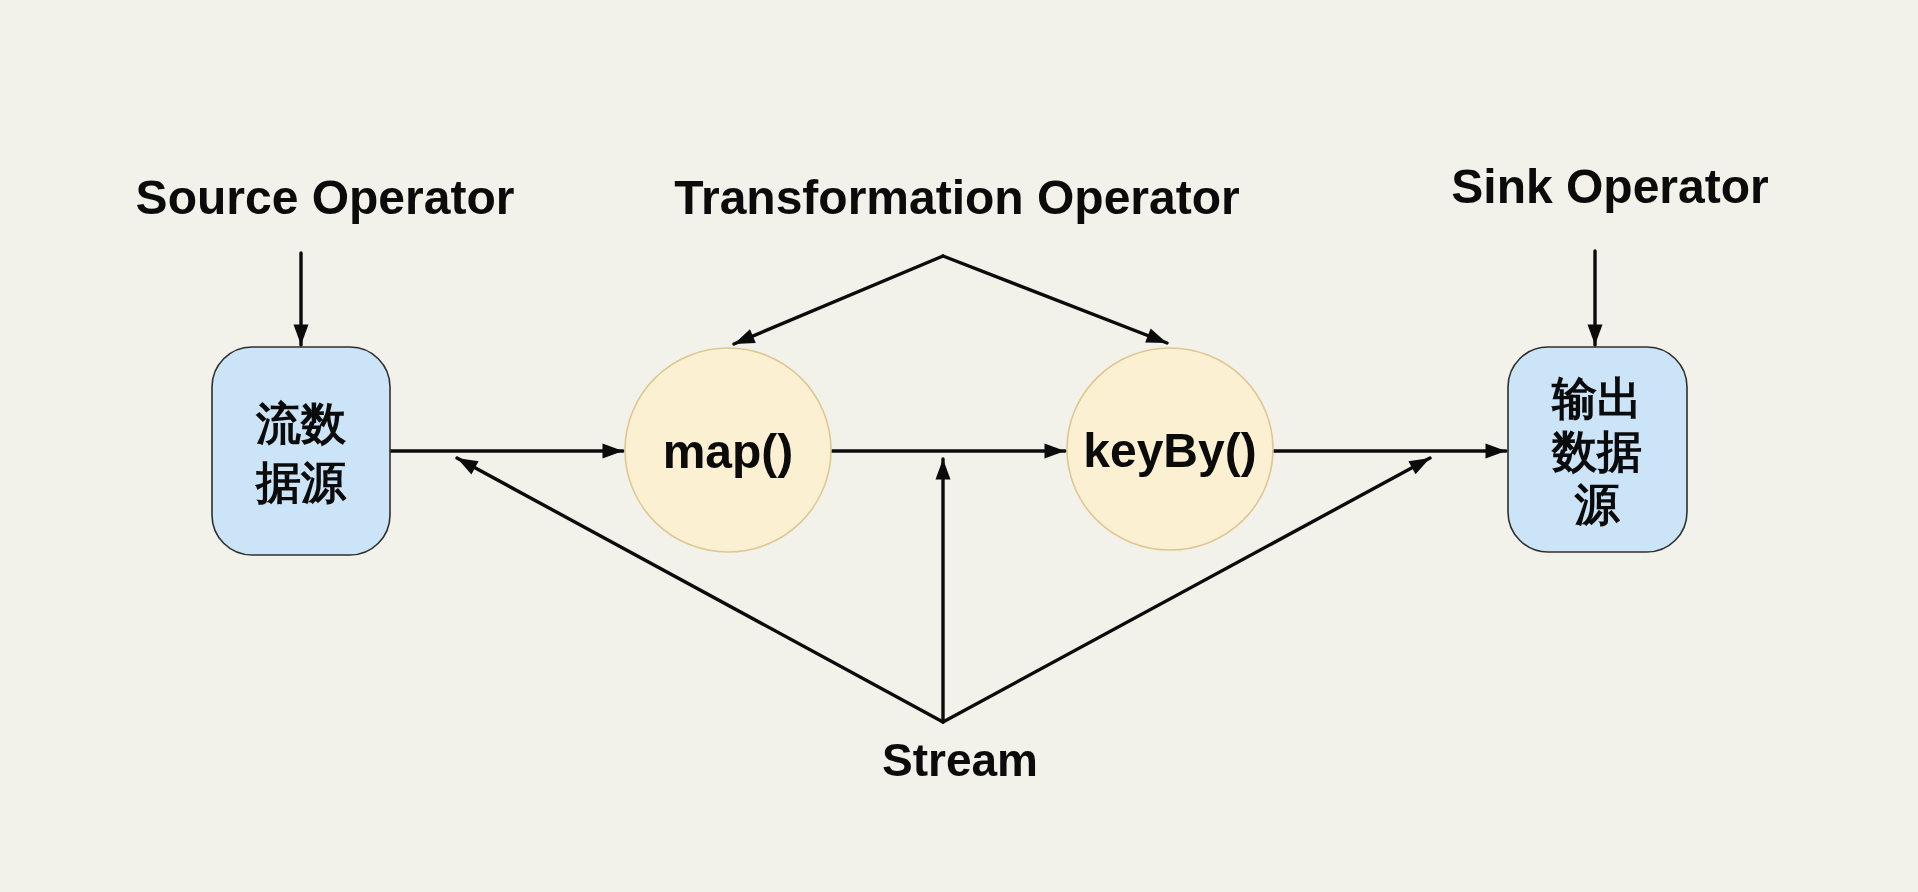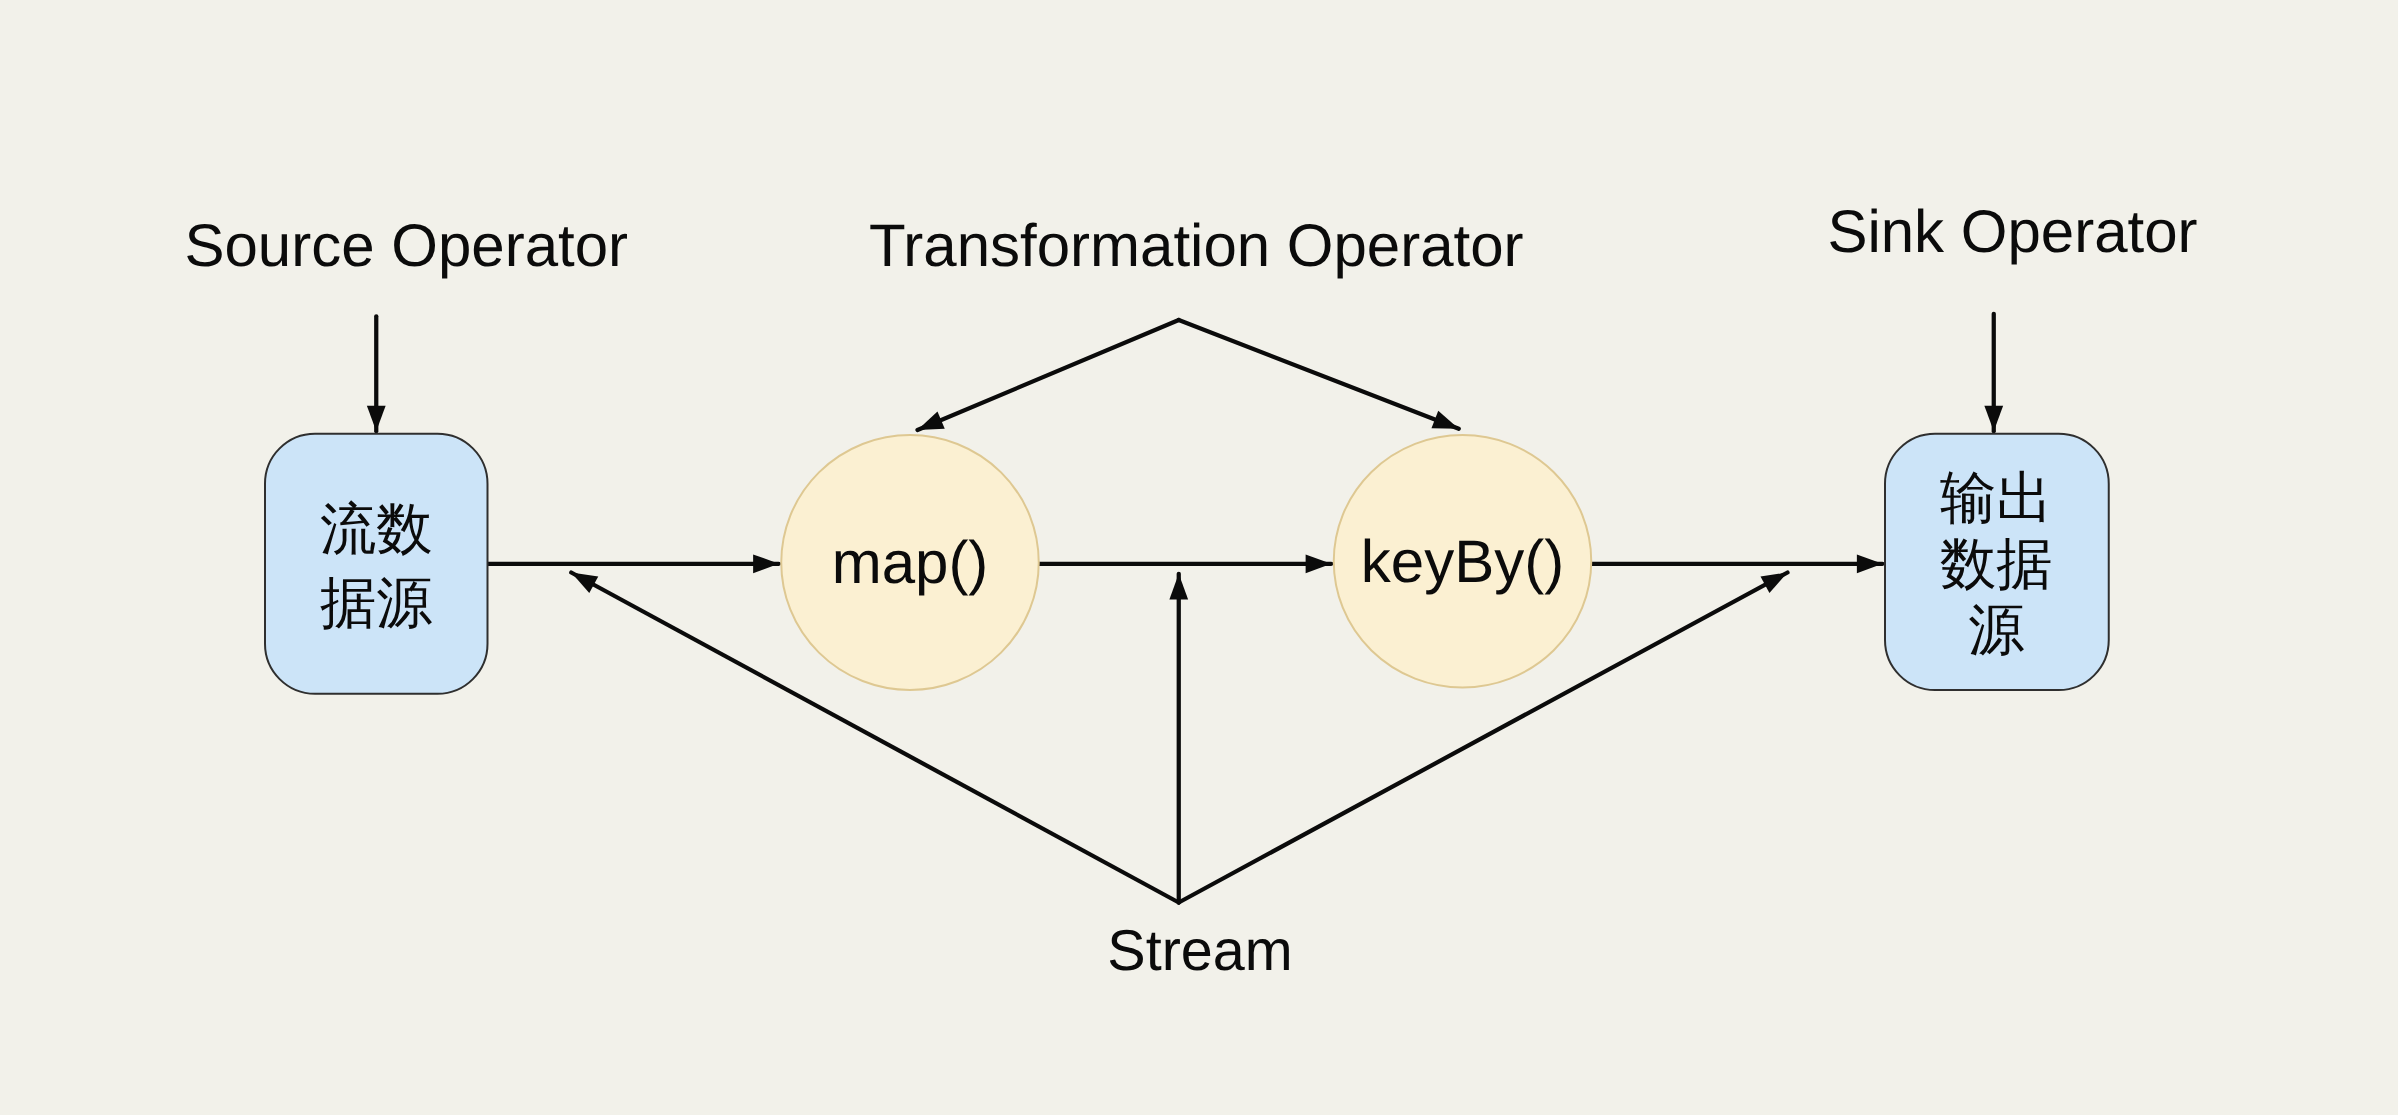--- a/index.html
+++ b/index.html
@@ -4,20 +4,21 @@
 <style>
   html, body {
     margin: 0;
     padding: 0;
     background: #F2F1EA;
   }
   .stage {
     width: 1918px;
     height: 892px;
     position: relative;
+    font-weight: bold;
   }
   svg { display: block; }
   .op-label {
     font-family: "Liberation Sans", "DejaVu Sans", sans-serif;
     font-size: 48px;
     fill: #0b0b0b;
     text-anchor: middle;
   }
   .stream-label {
     font-family: "Liberation Sans", "DejaVu Sans", sans-serif;

